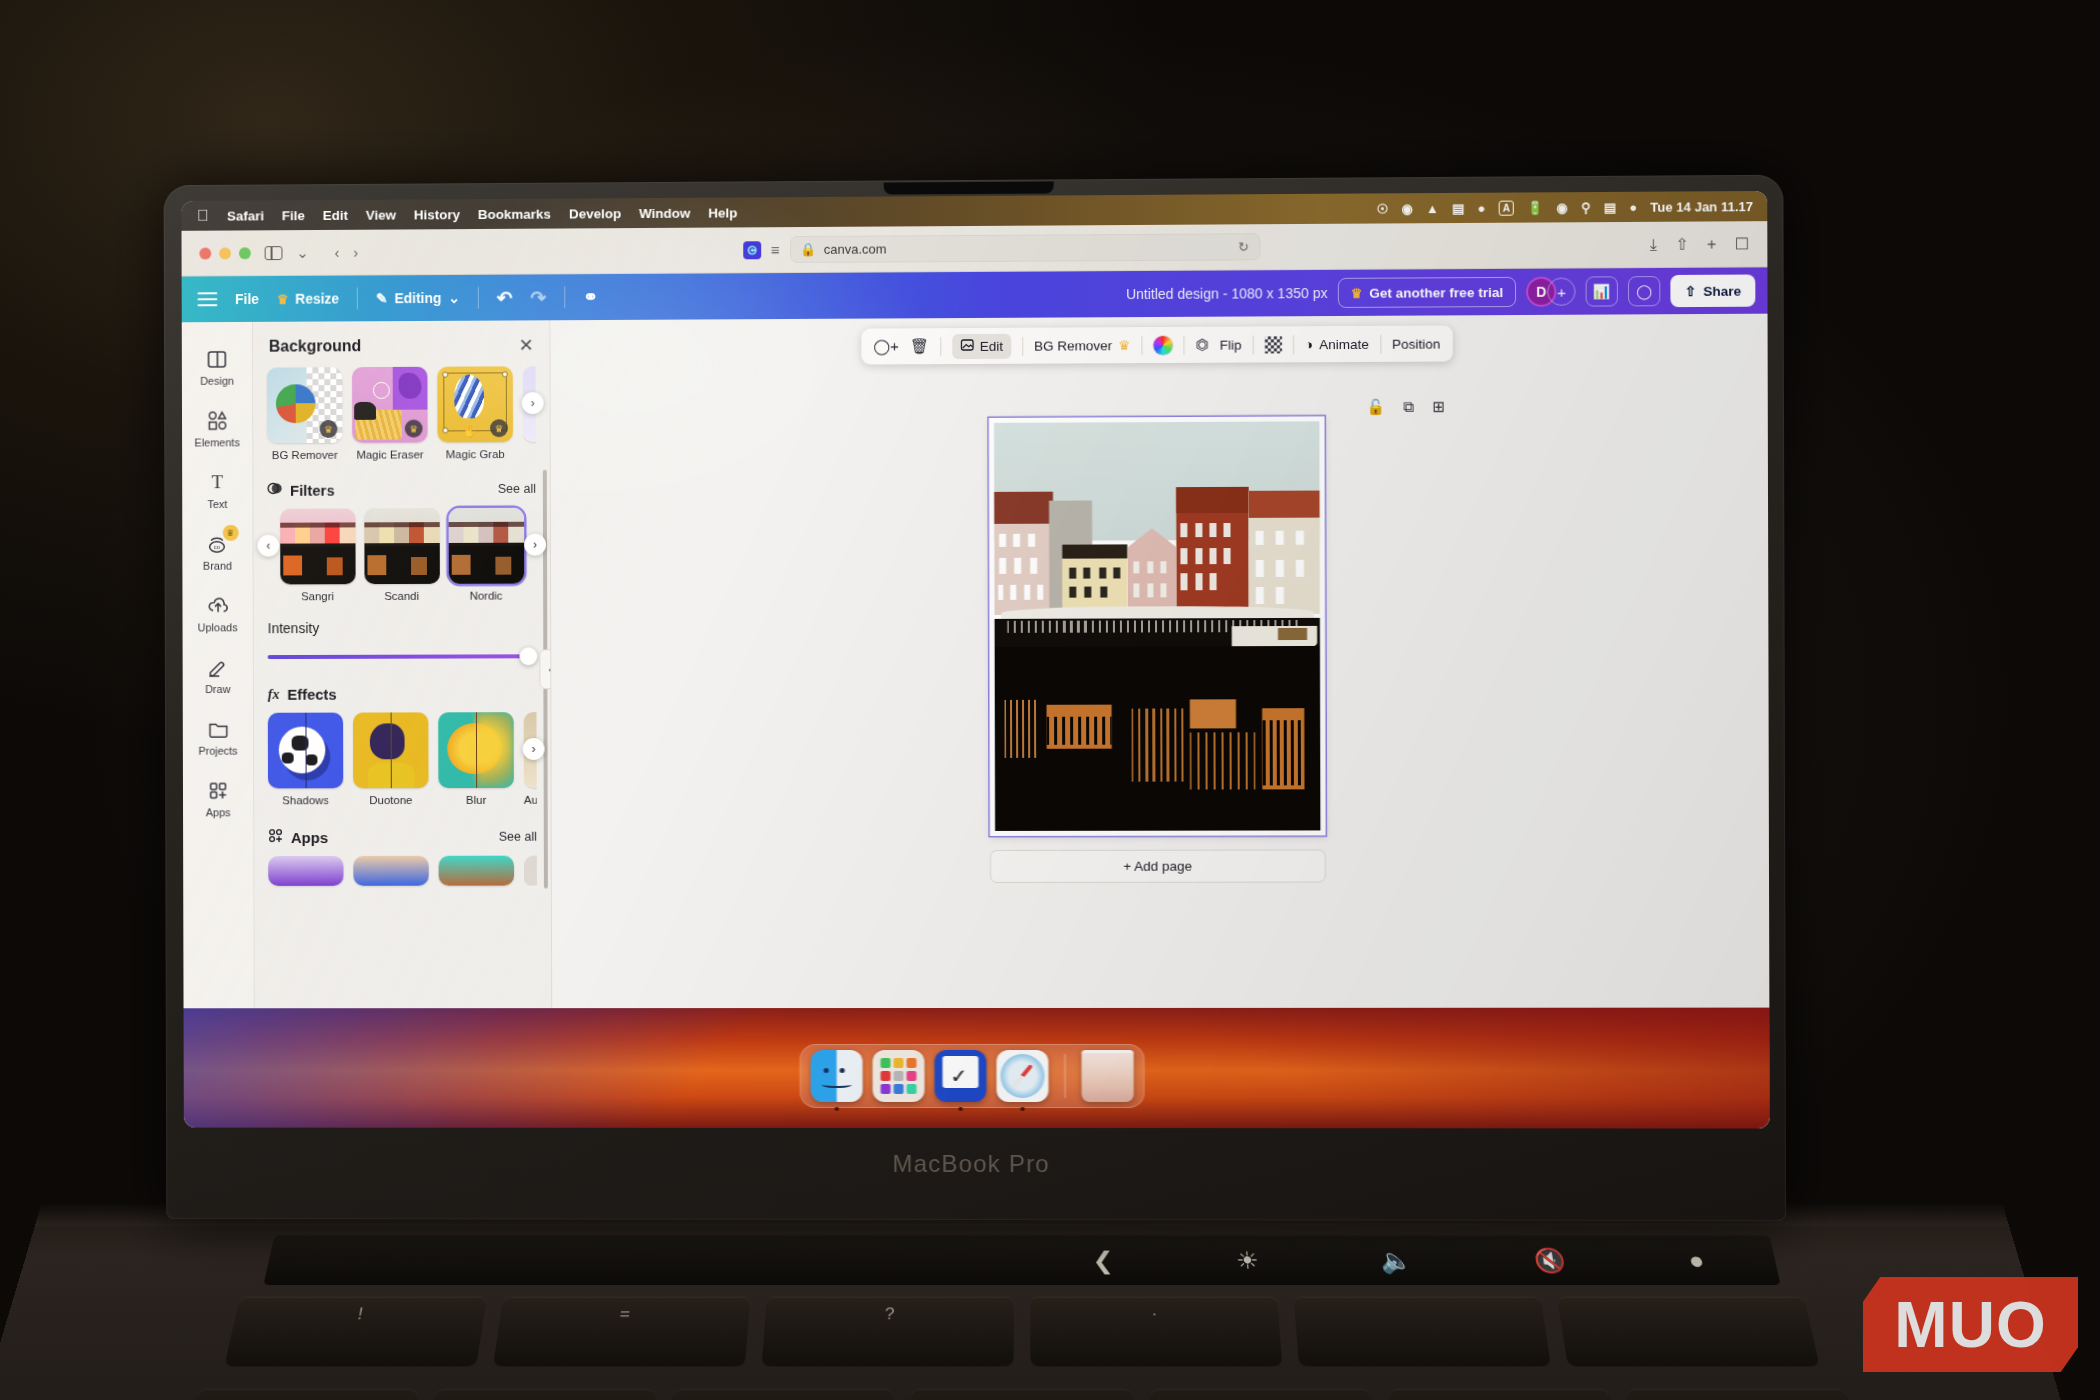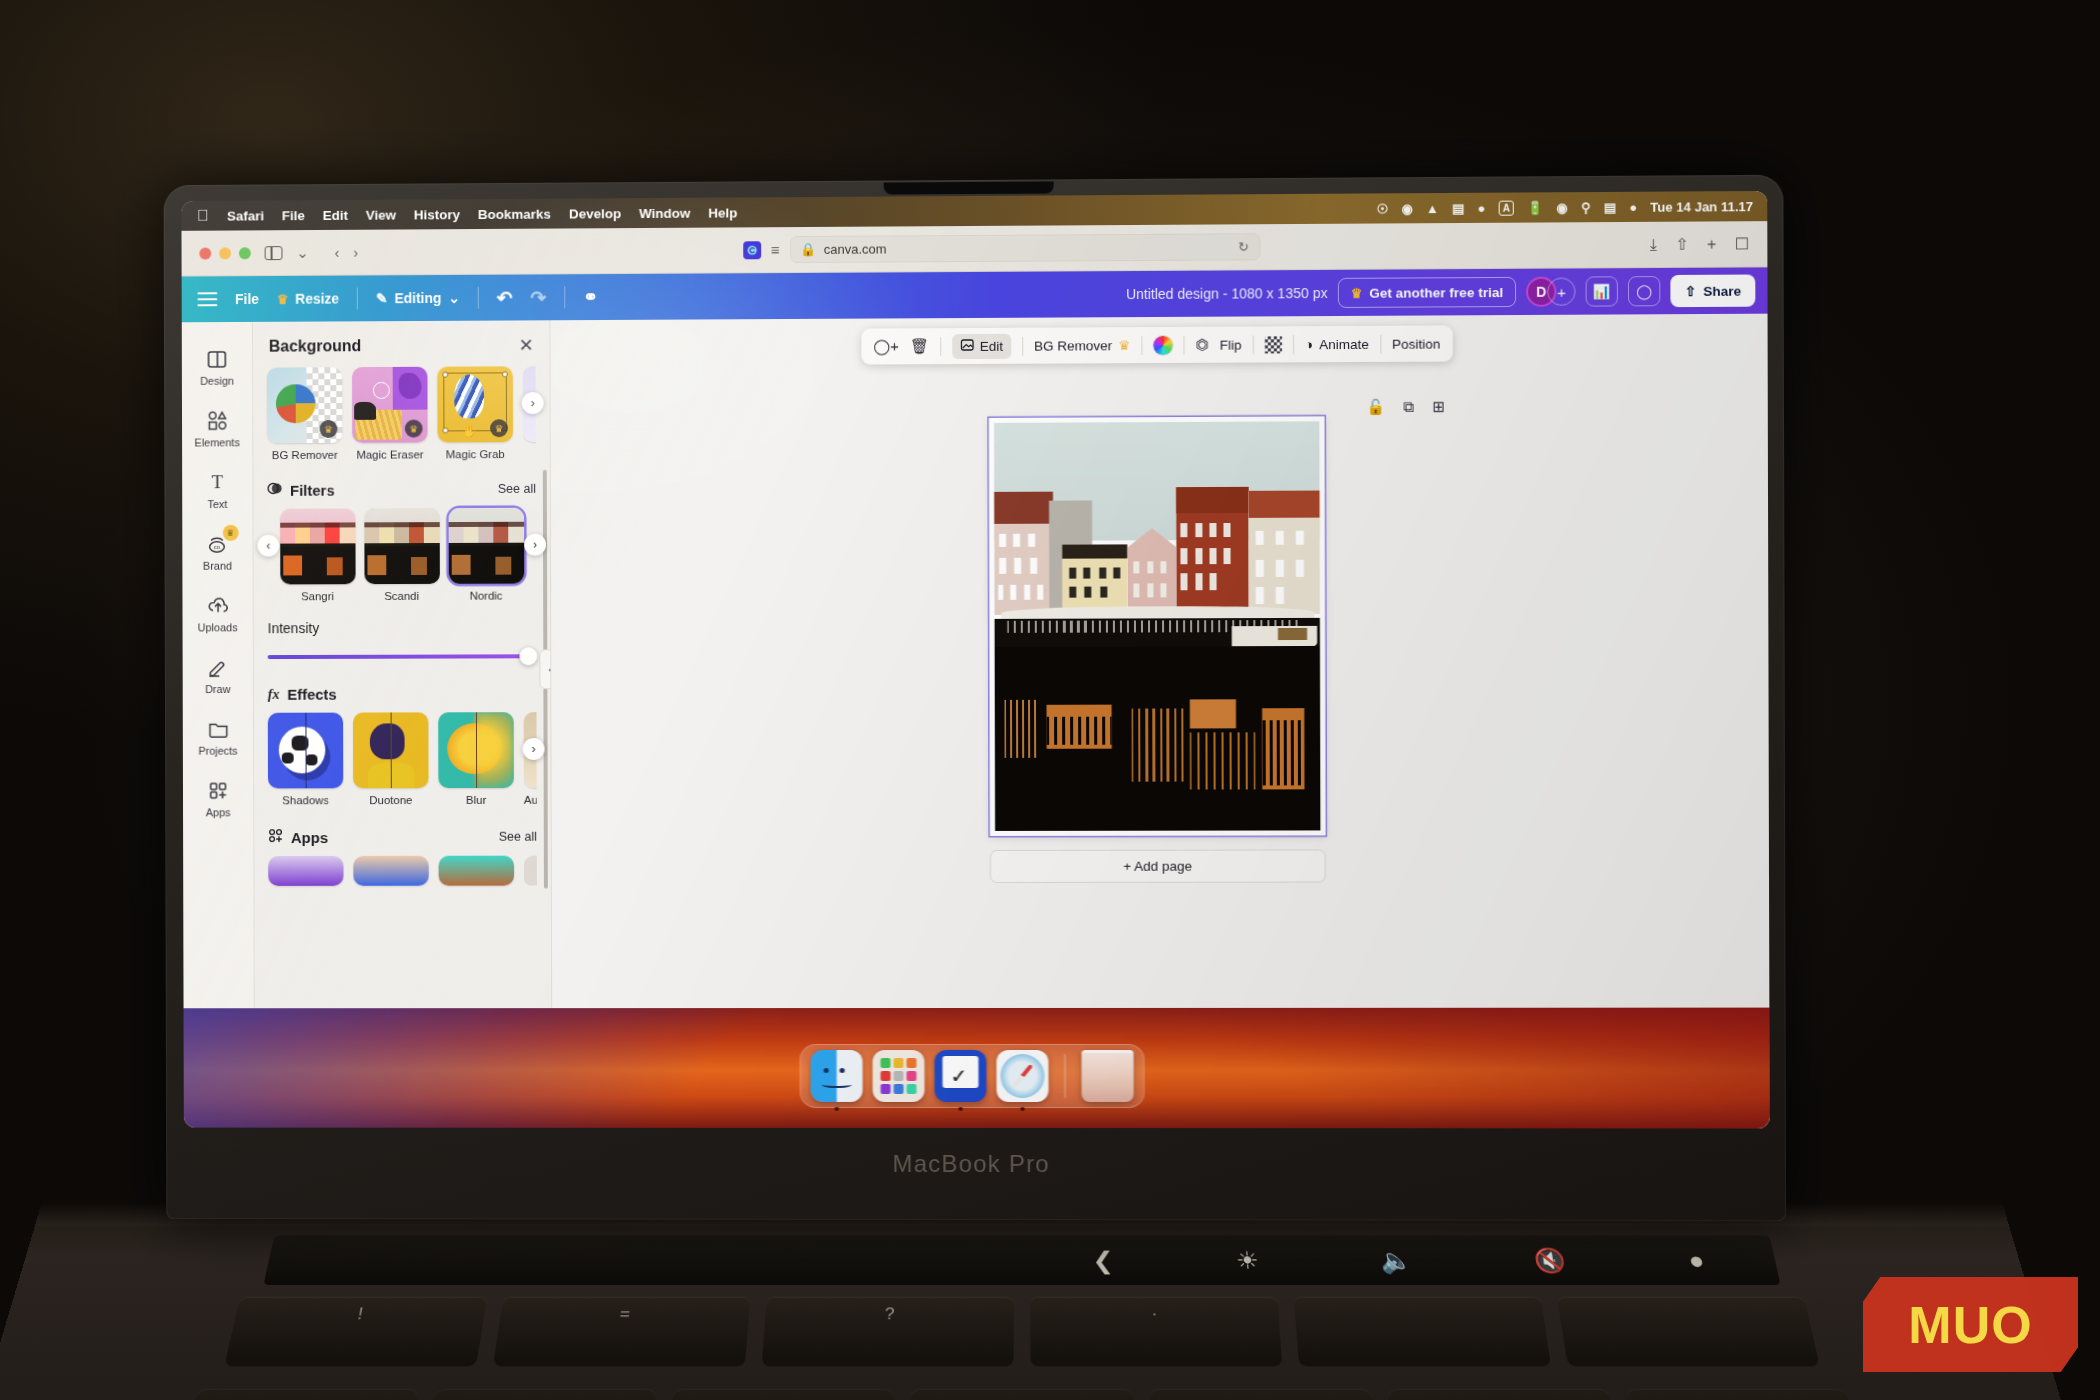--- a/index.html
+++ b/index.html
@@ -361,21 +361,21 @@
   }
   .dock-icon { width:52px;height:52px;border-radius:12px; position:relative; box-shadow:0 2px 6px rgba(0,0,0,.3); }
   .dock-sep { width:1px; height:44px; background:rgba(255,255,255,.45); margin: 0 6px; }
   .run-dot { position:absolute; bottom:-9px; left:50%; transform:translateX(-50%); width:4px;height:4px;border-radius:50%;background:#3a0d06; }
 
   
   #muo {
     position:absolute; right: 22px; bottom: 28px; width: 215px; height: 95px;
     background:#c7341f; clip-path: polygon(8% 0, 100% 0, 100% 74%, 92% 100%, 0 100%, 0 26%);
     display:flex; align-items:center; justify-content:center;
-    color:#fde047; font-size:52px; font-weight:700; letter-spacing:1px;
+    color:#e5e5e5; font-size:64px; font-weight:700; letter-spacing:1px;
     box-shadow: 0 4px 20px rgba(0,0,0,.45);
     opacity:.96;
   }
 </style>
 </head>
 <body>
 
 <div id="scene"></div>
 
 <div id="laptop">

